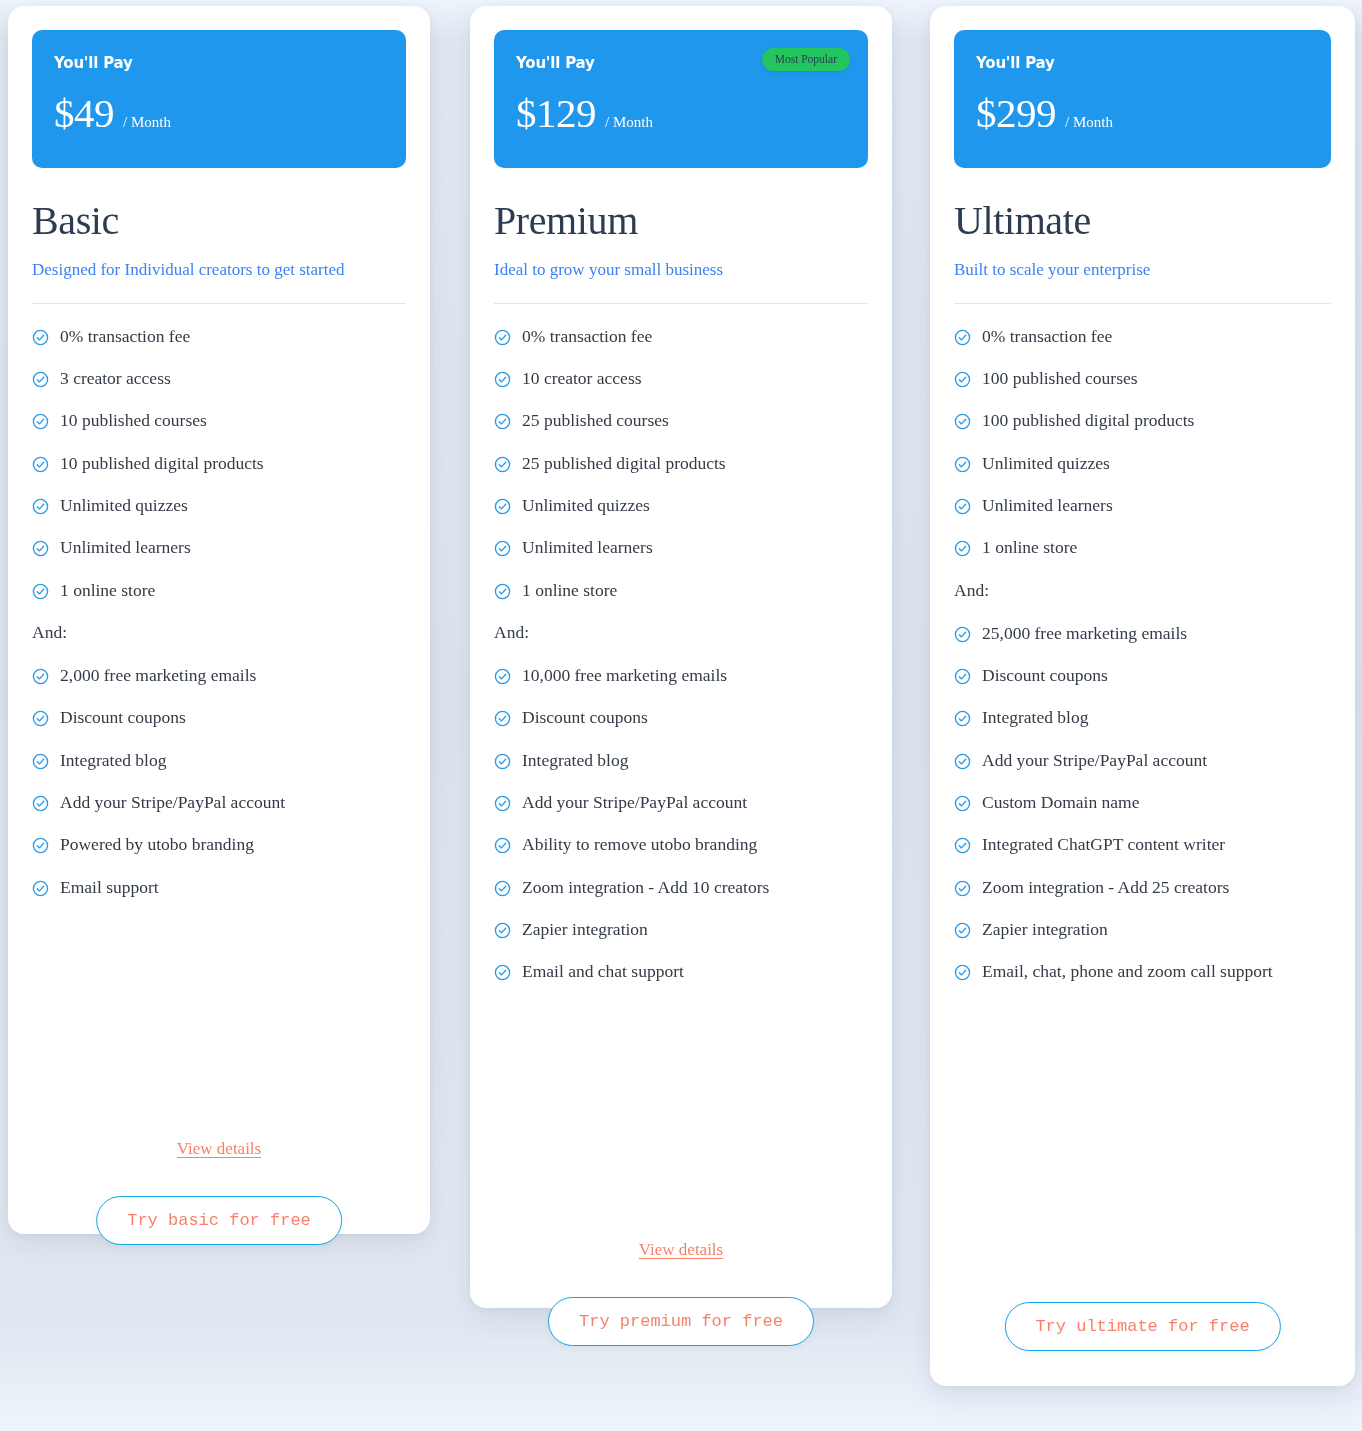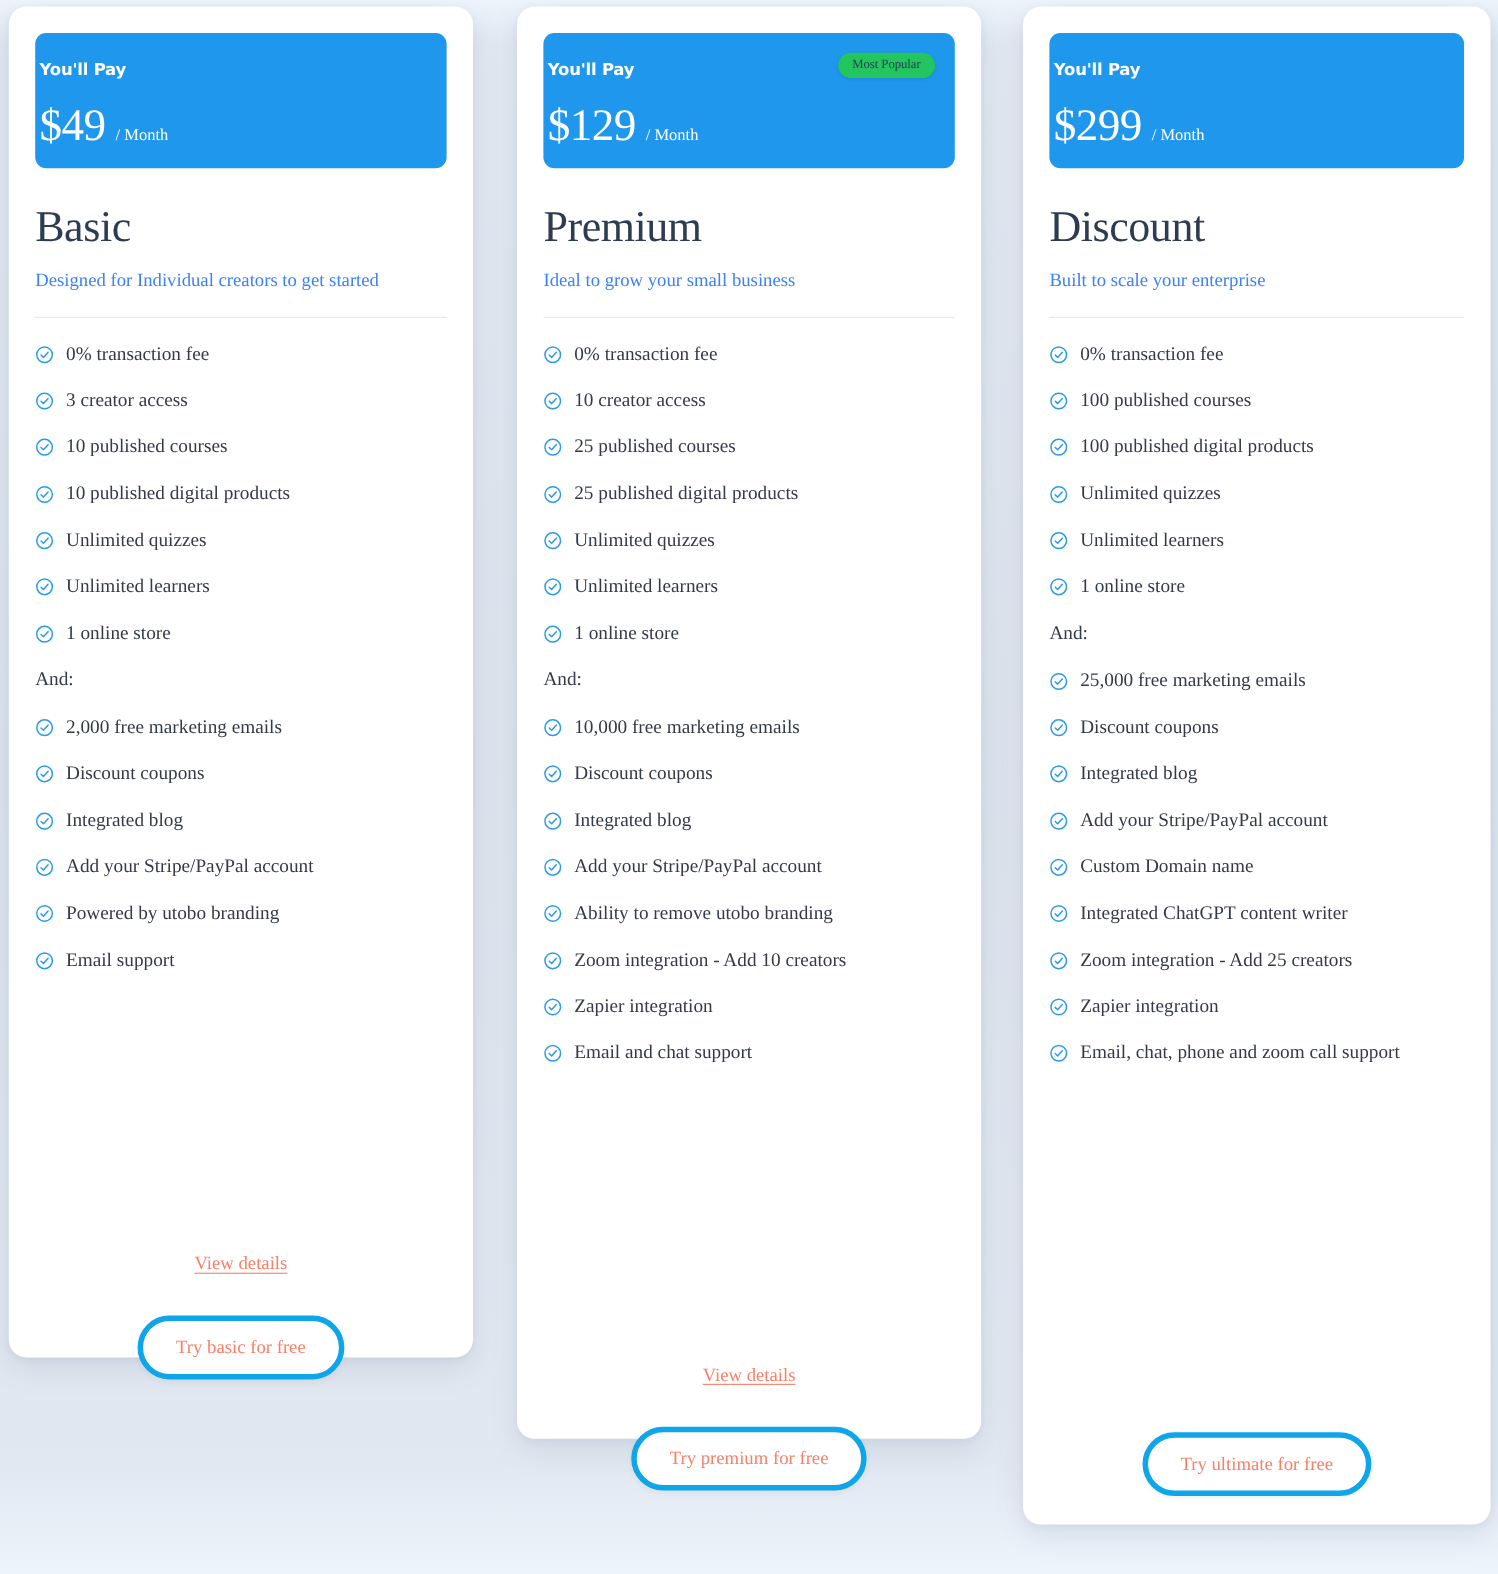--- a/index.html
+++ b/index.html
@@ -47,24 +47,24 @@
   }
 
   .card-basic    { left: 8px;   top: 6px;  width: 422px; height: 1228px; }
   .card-premium  { left: 470px; top: 6px;  width: 422px; height: 1302px; }
   .card-ultimate { left: 930px; top: 6px;  width: 425px; height: 1380px; }
 
   
   .price-header {
     position: relative;
     margin: 24px 24px 0 24px;
-    height: 123px;
+    height: 138px;
     background: #1f97ed;
     border-radius: 10px;
-    padding: 24px 22px 0 4px;
+    padding: 24px 22px 0 22px;
   }
 
   .pay-label {
     font-family: "DejaVu Sans", "Liberation Sans", sans-serif;
     color: #ffffff;
     font-size: 15px;
     font-weight: bold;
     letter-spacing: -0.2px;
   }
 
@@ -168,24 +168,24 @@
     text-decoration: underline;
     text-underline-offset: 3px;
     cursor: pointer;
   }
 
   .try-button {
     position: absolute;
     left: 50%;
     transform: translateX(-50%);
     background: #ffffff;
-    border: 5px solid #0ea5e9;
+    border: 1px solid #0ea5e9;
     color: #f98068;
     border-radius: 999px;
-    font-family: Liberation Serif, serif;
+    font-family: Liberation Mono, monospace;
     font-size: 17px;
     padding: 14px 30px;
     white-space: nowrap;
     cursor: pointer;
     box-shadow: 0 2px 6px rgba(120,130,150,0.10);
   }
 
   
   .vd-basic    { position: absolute; left: 0; right: 0; top: 1133px; }
   .vd-premium  { position: absolute; left: 0; right: 0; top: 1234px; }
@@ -505,21 +505,21 @@
 
   <div class="plan-card card-ultimate">
     <div class="price-header">
       <div class="pay-label">You'll Pay</div>
       <div class="price-row">
         <span class="price-amount">$299</span>
         <span class="price-period">/ Month</span>
       </div>
     </div>
     <div class="plan-body">
-      <h2 class="plan-title">Discount</h2>
+      <h2 class="plan-title">Ultimate</h2>
       <p class="plan-subtitle">Built to scale your enterprise</p>
       <div class="divider"></div>
       <ul class="feature-list">
           <li class="feature-item">
             <span>
               <svg class="check-icon" viewBox="0 0 24 24" fill="none" stroke="#2b9be8" stroke-width="1.9" stroke-linecap="round" stroke-linejoin="round">
                 <circle cx="12" cy="12" r="10"></circle>
                 <polyline points="7.5,12.4 10.6,15.4 16.5,8.8"></polyline>
               </svg>
             </span>

